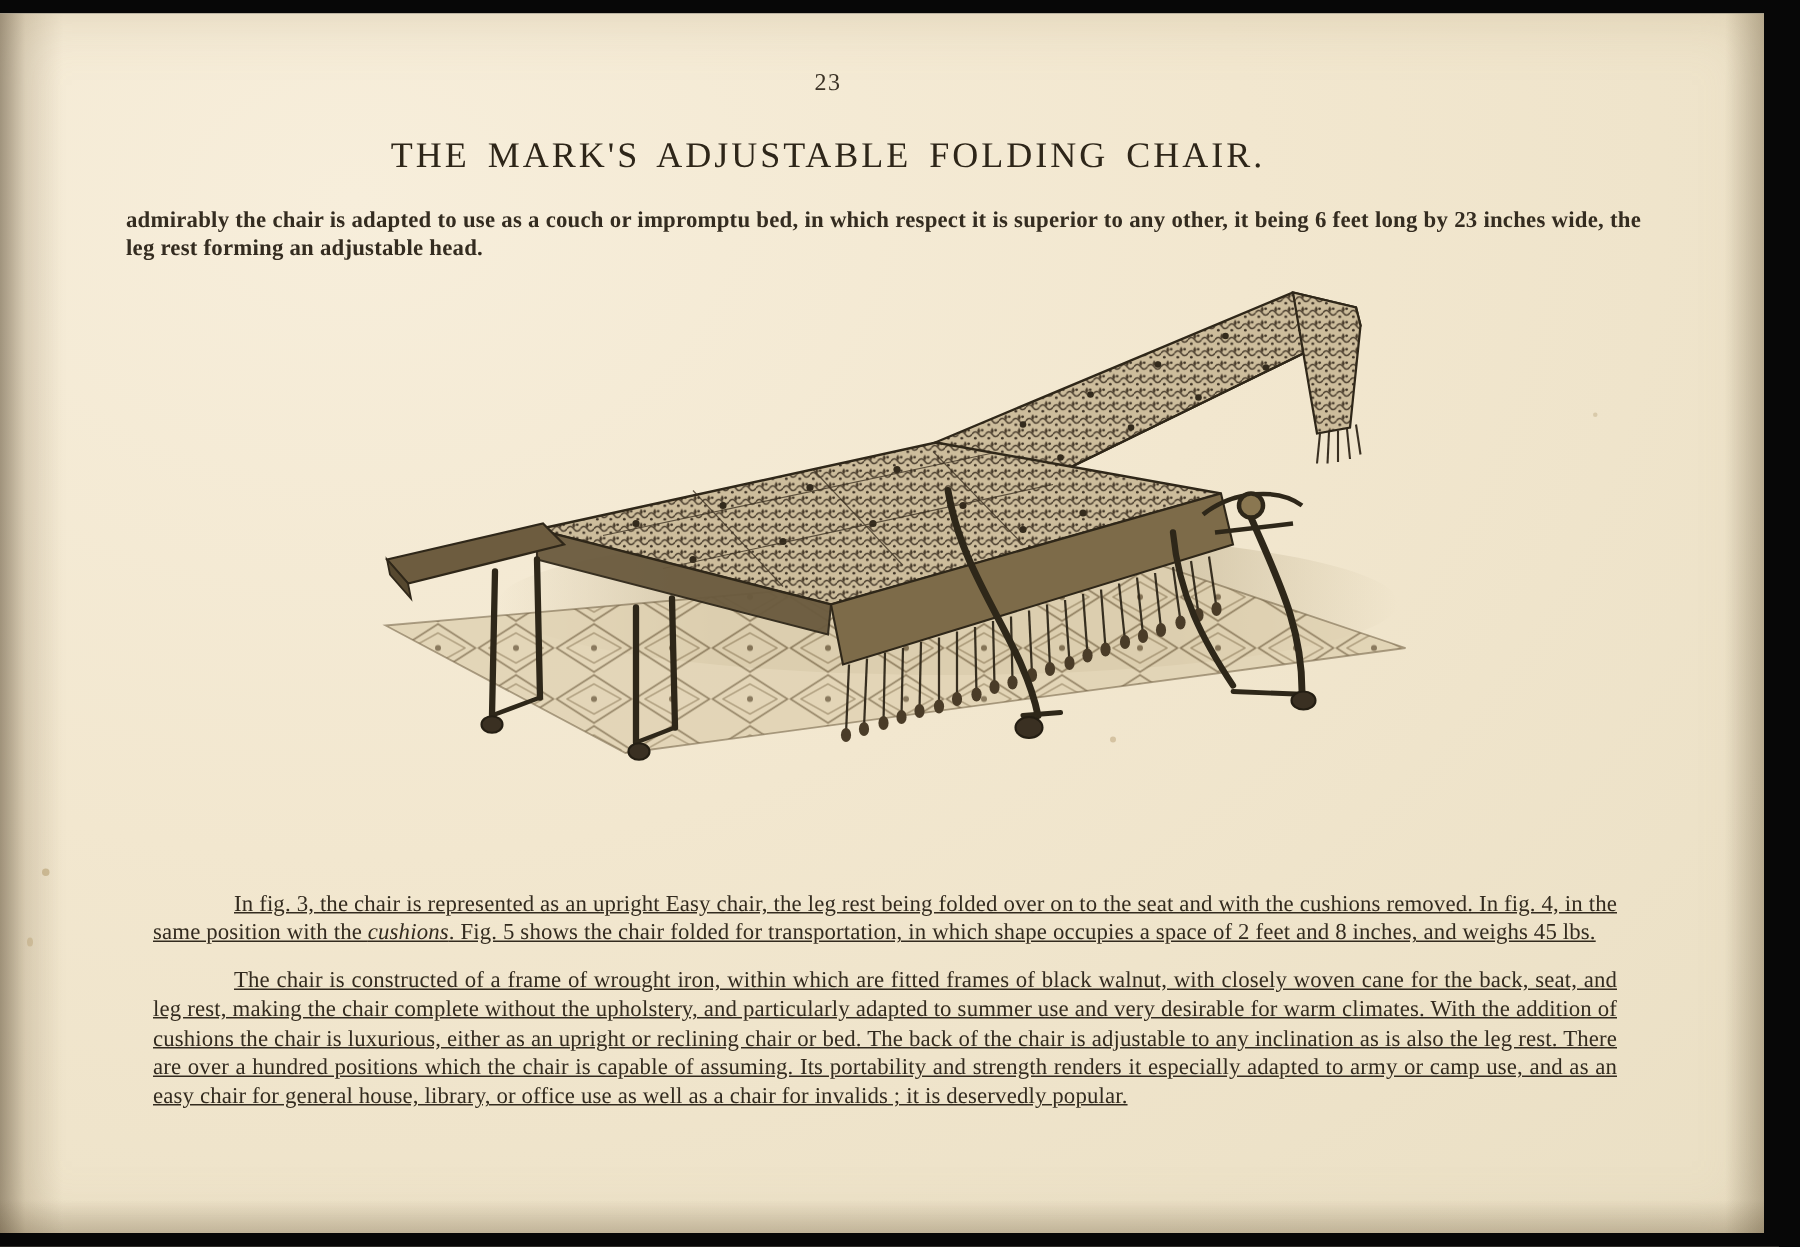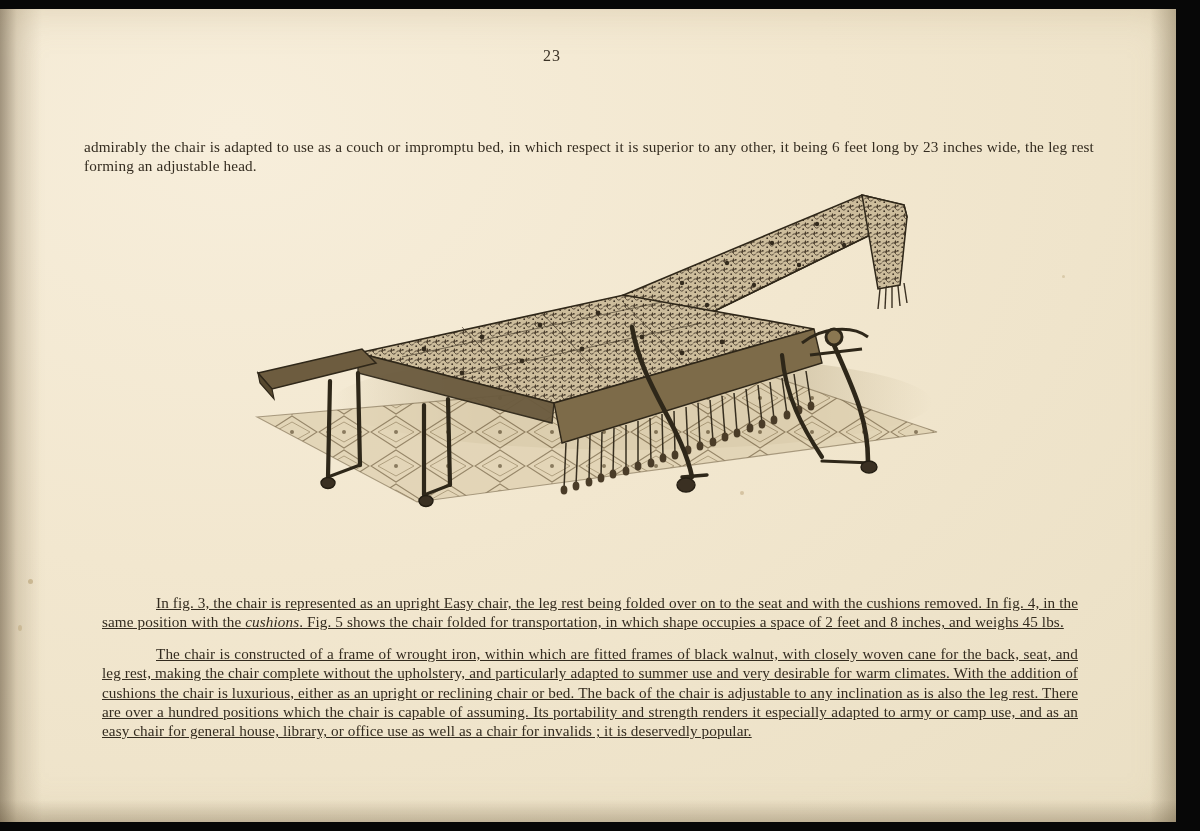--- a/index.html
+++ b/index.html
@@ -92,20 +92,21 @@
   .intro {
     position: absolute;
     top: 128px;
     left: 42px;
     width: 1010px;
     font-size: 15.2px;
     line-height: 19px;
     color: #342c20;
     letter-spacing: 0.15px;
     text-align: justify;
+    font-weight: bold;
   }
   .figure-wrap {
     position: absolute;
     top: 168px;
     left: 120px;
     width: 830px;
     height: 345px;
   }
   .fig-caption {
     position: absolute;
@@ -159,20 +160,21 @@
 
     <div class="speck" style="left:28px;top:570px;width:5px;height:5px;"></div>
     <div class="speck" style="left:18px;top:616px;width:4px;height:6px;opacity:.4;"></div>
     <div class="speck" style="left:740px;top:482px;width:4px;height:4px;opacity:.45;"></div>
     <div class="speck" style="left:1062px;top:266px;width:3px;height:3px;opacity:.35;"></div>
 
     <div class="content">
 
       <div class="page-number">23</div>
 
+      <div class="page-title">THE MARK'S ADJUSTABLE FOLDING CHAIR.</div>
 
       <div class="intro">admirably the chair is adapted to use as a couch or impromptu bed, in which respect it is superior to any other, it being 6 feet long by 23 inches wide, the leg rest forming an adjustable head.</div>
 
       <div class="figure-wrap">
         <svg viewBox="0 0 830 345" width="830" height="345" aria-hidden="true">
           <defs>
             <pattern id="damask" width="9" height="9" patternUnits="userSpaceOnUse">
               <rect width="9" height="9" fill="#cdbd9c"></rect>
               <path d="M0 4.5 Q2.2 1.2 4.5 4.5 Q6.8 7.8 9 4.5" stroke="#45392a" stroke-width="0.9" fill="none"></path>
               <circle cx="2.2" cy="7.2" r="0.9" fill="#3c3124"></circle>

